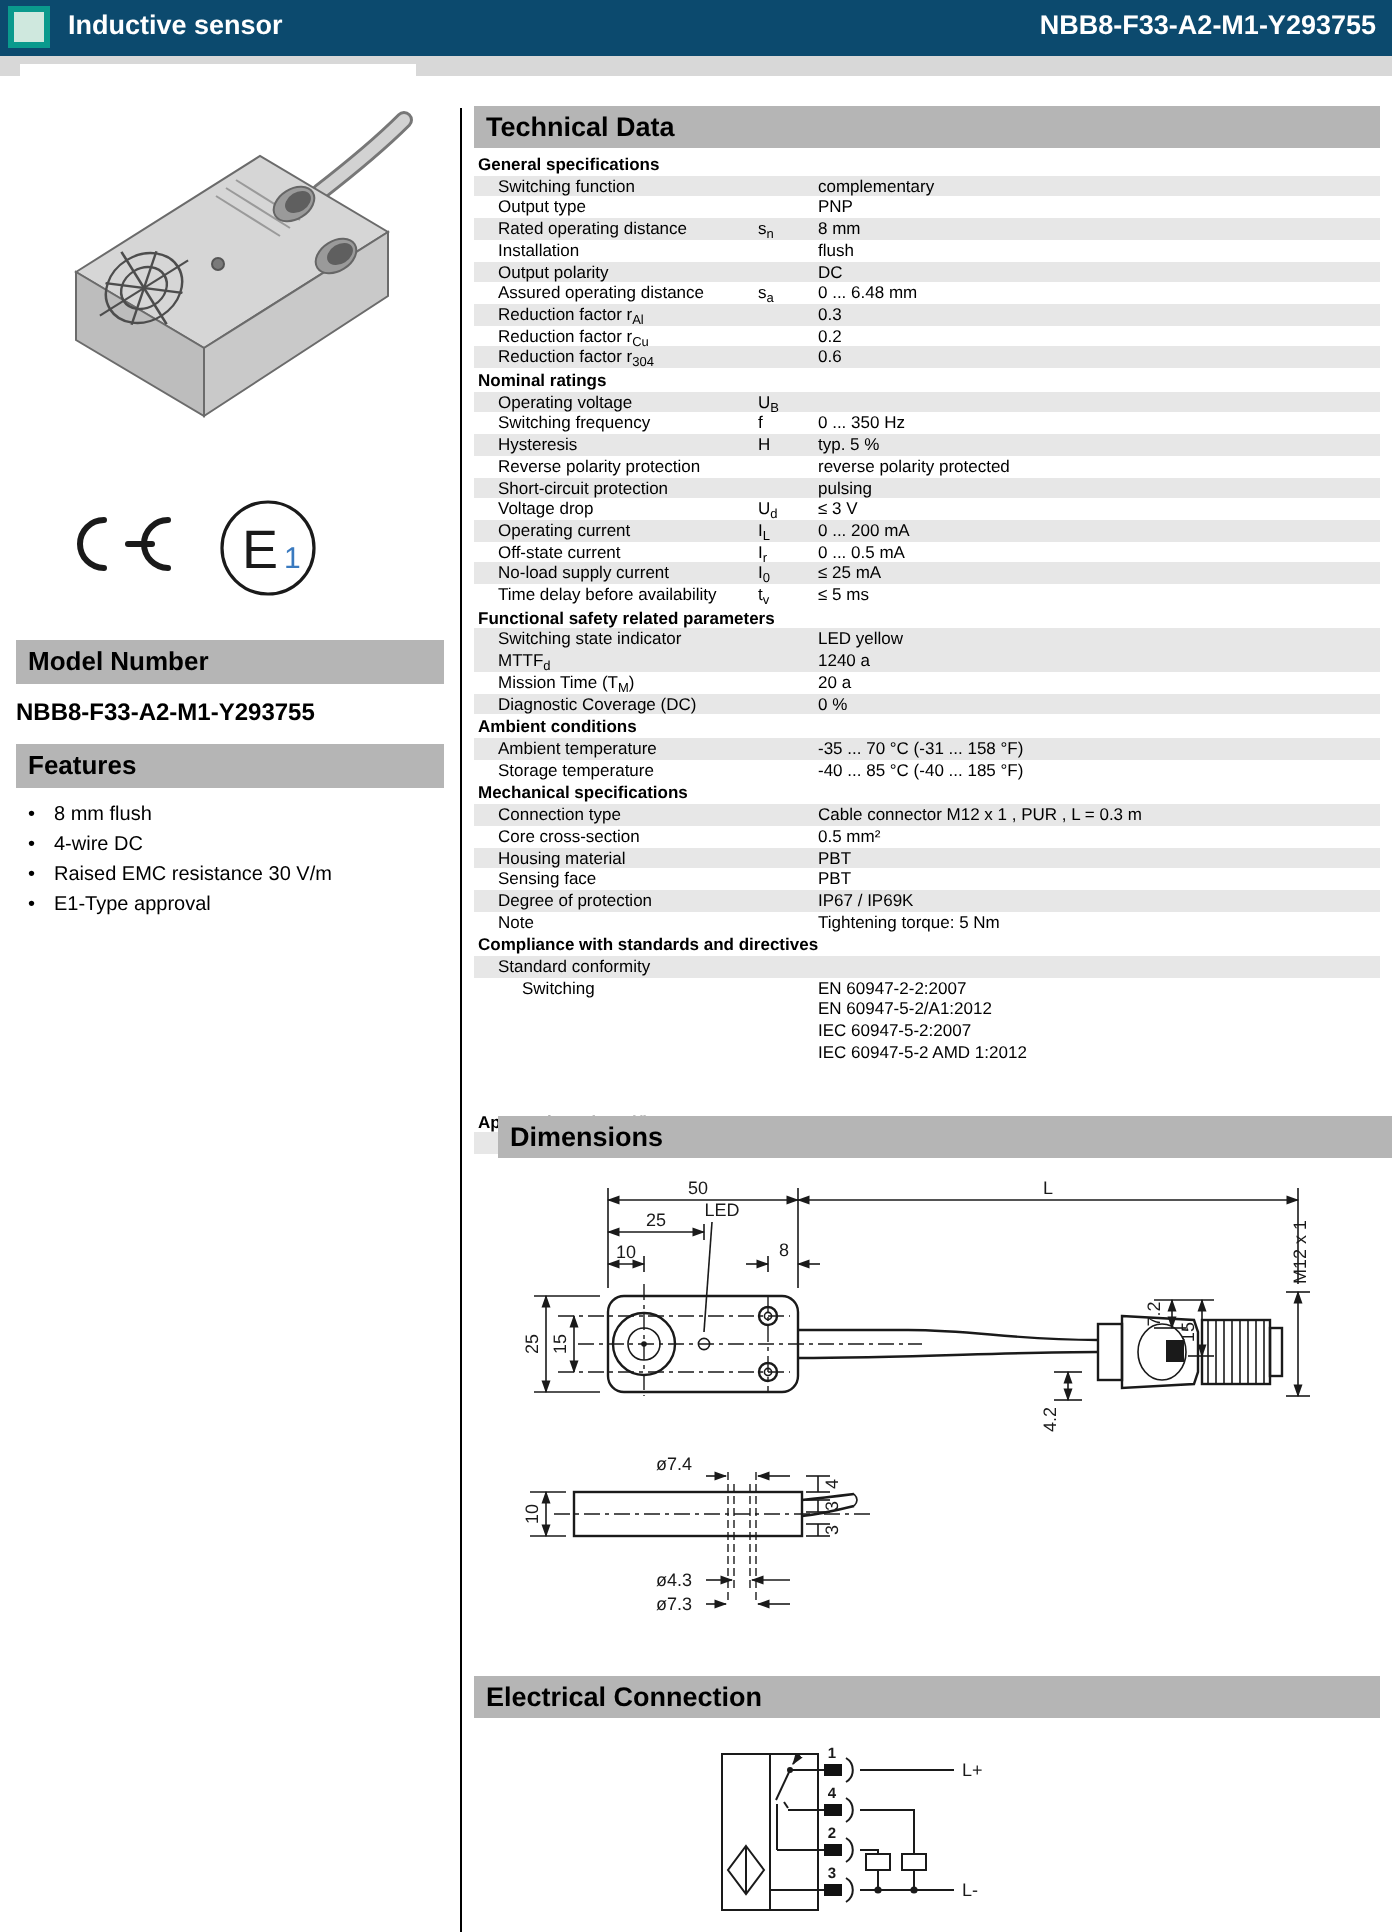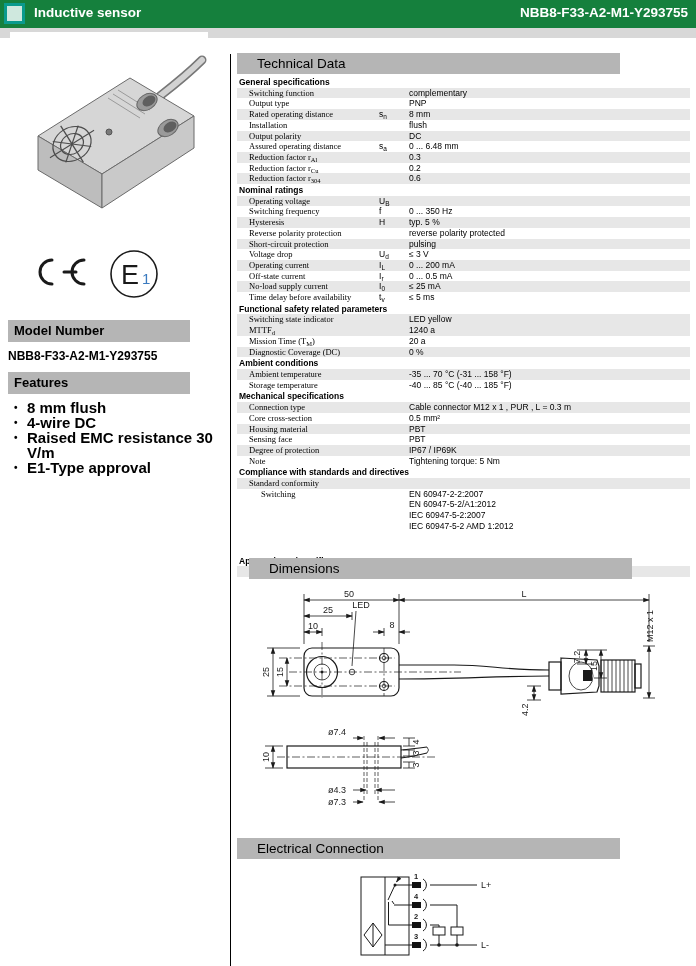--- a/index.html
+++ b/index.html
@@ -1,49 +1,49 @@
 <!DOCTYPE html>
 <html><head>
 <meta charset="utf-8">
 <style>
   * { margin:0; padding:0; box-sizing:border-box; }
   html,body { background:#fff; }
   body { font-family:"Liberation Sans","DejaVu Sans",sans-serif; color:#000; }
   #page { position:relative; width:696px; height:966px; background:#fff; overflow:hidden; }
 
   
-  .topbar { position:absolute; left:0; top:0; width:696px; height:28px; background:#15803d; }
+  .topbar { position:absolute; left:0; top:0; width:696px; height:28px; background:#0c4a6e; }
   .logo-sq { position:absolute; left:4px; top:3px; width:21px; height:21px; background:#cfe8de; border:3px solid #0a9a8d; }
   .topbar .ptitle { position:absolute; left:34px; top:5px; font-size:13.5px; font-weight:bold; color:#fff; }
   .topbar .pmodel { position:absolute; right:8px; top:5px; font-size:13.5px; font-weight:bold; color:#fff; }
   .substrip { position:absolute; left:0; top:28px; width:696px; height:10px; background:#d8d8d8; }
 
   
   .product-box { position:absolute; left:10px; top:32px; width:198px; height:208px; background:#fff; }
   .marks { position:absolute; left:22px; top:248px; width:190px; height:62px; }
-  .lbar { position:absolute; left:8px; width:182px; height:22px; background:#b5b5b5; font-size:13px; font-weight:bold; line-height:22px; padding-left:6px; }
+  .lbar { position:absolute; left:8px; width:214px; height:22px; background:#b5b5b5; font-size:13px; font-weight:bold; line-height:22px; padding-left:6px; }
   .model-bar { top:320px; }
   .model-val { position:absolute; left:8px; top:349px; width:214px; font-size:12px; font-weight:bold; }
   .features-bar { top:372px; }
   .features-list { position:absolute; left:14px; top:400px; width:208px; list-style:none; }
-  .features-list li { font-size:15px; font-weight:bold; line-height:15px; padding-left:13px; position:relative; }
+  .features-list li { font-size:10px; font-weight:normal; line-height:15px; padding-left:13px; position:relative; }
   .features-list li::before { content:"•"; position:absolute; left:0; top:0; font-size:10px; }
 
   .divider { position:absolute; left:230px; top:54px; width:1px; height:912px; background:#000; }
 
   
   .right-col { position:absolute; left:237px; top:53px; width:453px; height:913px; }
-  .rbar { width:383px; height:21px; background:#b5b5b5; font-size:13.5px; font-weight:normal; line-height:21px; padding-left:20px; }
+  .rbar { width:453px; height:21px; background:#b5b5b5; font-size:13.5px; font-weight:bold; line-height:21px; padding-left:6px; }
   #tech-bar { position:absolute; top:0; }
   .spec-rows { position:absolute; top:23px; width:453px; }
   .trow { display:flex; width:453px; font-size:8.5px; line-height:10.7px; }
   .trow.group { font-weight:bold; padding-left:2px; margin-top:1px; }
   .trow.gap { margin-top:24px; }
   .trow.alt { background:#e7e7e7; }
-  .tl { flex:0 0 142px; padding-left:12px;font-family:Liberation Serif, serif; }
+  .tl { flex:0 0 142px; padding-left:12px; }
   .tl.ind { padding-left:24px; }
   .ts { flex:0 0 30px; }
   .tv { flex:1; }
   .trow sub { font-size:6.5px; vertical-align:-2px; line-height:0; }
   #dims-section { position:absolute; top:505px; width:453px;margin-left:12px; }
   #elec-section { position:absolute; top:785px; width:453px; }
   .drawing { display:block; }
   #elec-svg { margin-left:112px; margin-top:8px; }
   #dims-svg { margin-top:7px; }
 

